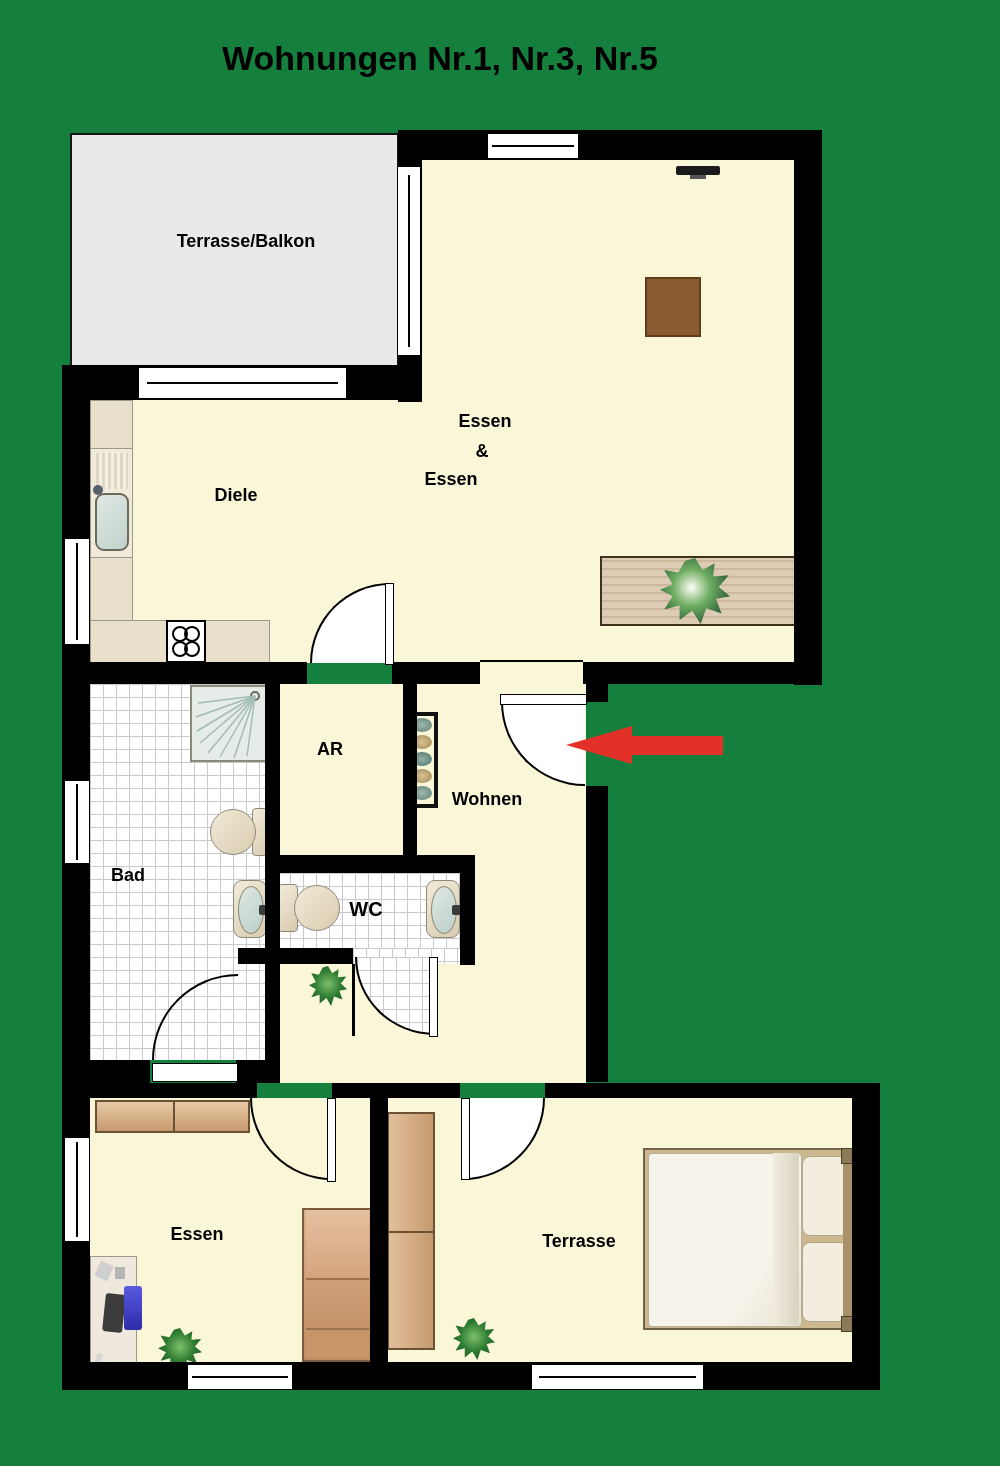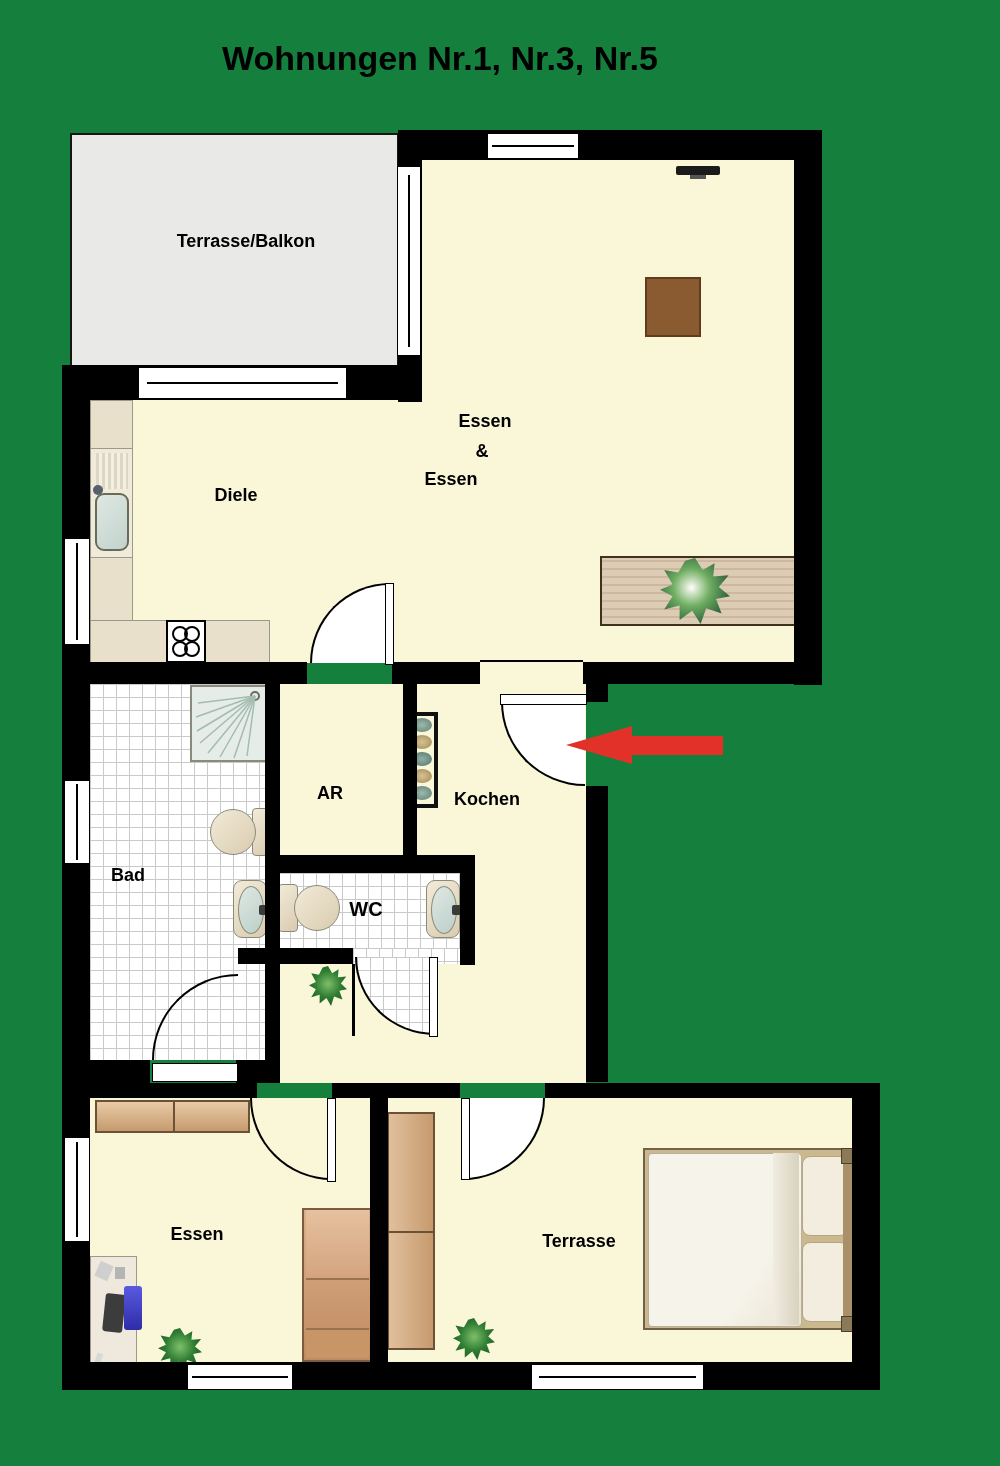--- a/index.html
+++ b/index.html
@@ -236,20 +236,20 @@
   <div class="leaf" style="left:461px;top:1098px;width:7px;height:80px"></div>
 
   <div class="abs" style="left:566px;top:726px;width:0;height:0;border-top:19px solid transparent;border-bottom:19px solid transparent;border-right:66px solid #E23128;z-index:70"></div>
   <div class="abs" style="left:630px;top:736px;width:93px;height:19px;background:#E23128;z-index:70"></div>
 
   <div class="room-label" style="left:246px;top:241px">Terrasse/Balkon</div>
   <div class="room-label" style="left:485px;top:421px">Essen</div>
   <div class="room-label" style="left:482px;top:451px">&amp;</div>
   <div class="room-label" style="left:451px;top:479px">Essen</div>
   <div class="room-label" style="left:236px;top:495px">Diele</div>
-  <div class="room-label" style="left:330px;top:793px">AR</div>
-  <div class="room-label" style="left:487px;top:799px">Kochen</div>
+  <div class="room-label" style="left:330px;top:749px">AR</div>
+  <div class="room-label" style="left:487px;top:799px">Wohnen</div>
   <div class="room-label" style="left:128px;top:875px">Bad</div>
   <div class="room-label" style="left:366px;top:909px;font-size:20px">WC</div>
   <div class="room-label" style="left:197px;top:1234px">Essen</div>
   <div class="room-label" style="left:579px;top:1241px">Terrasse</div>
 
 </div>
 
 </body></html>

